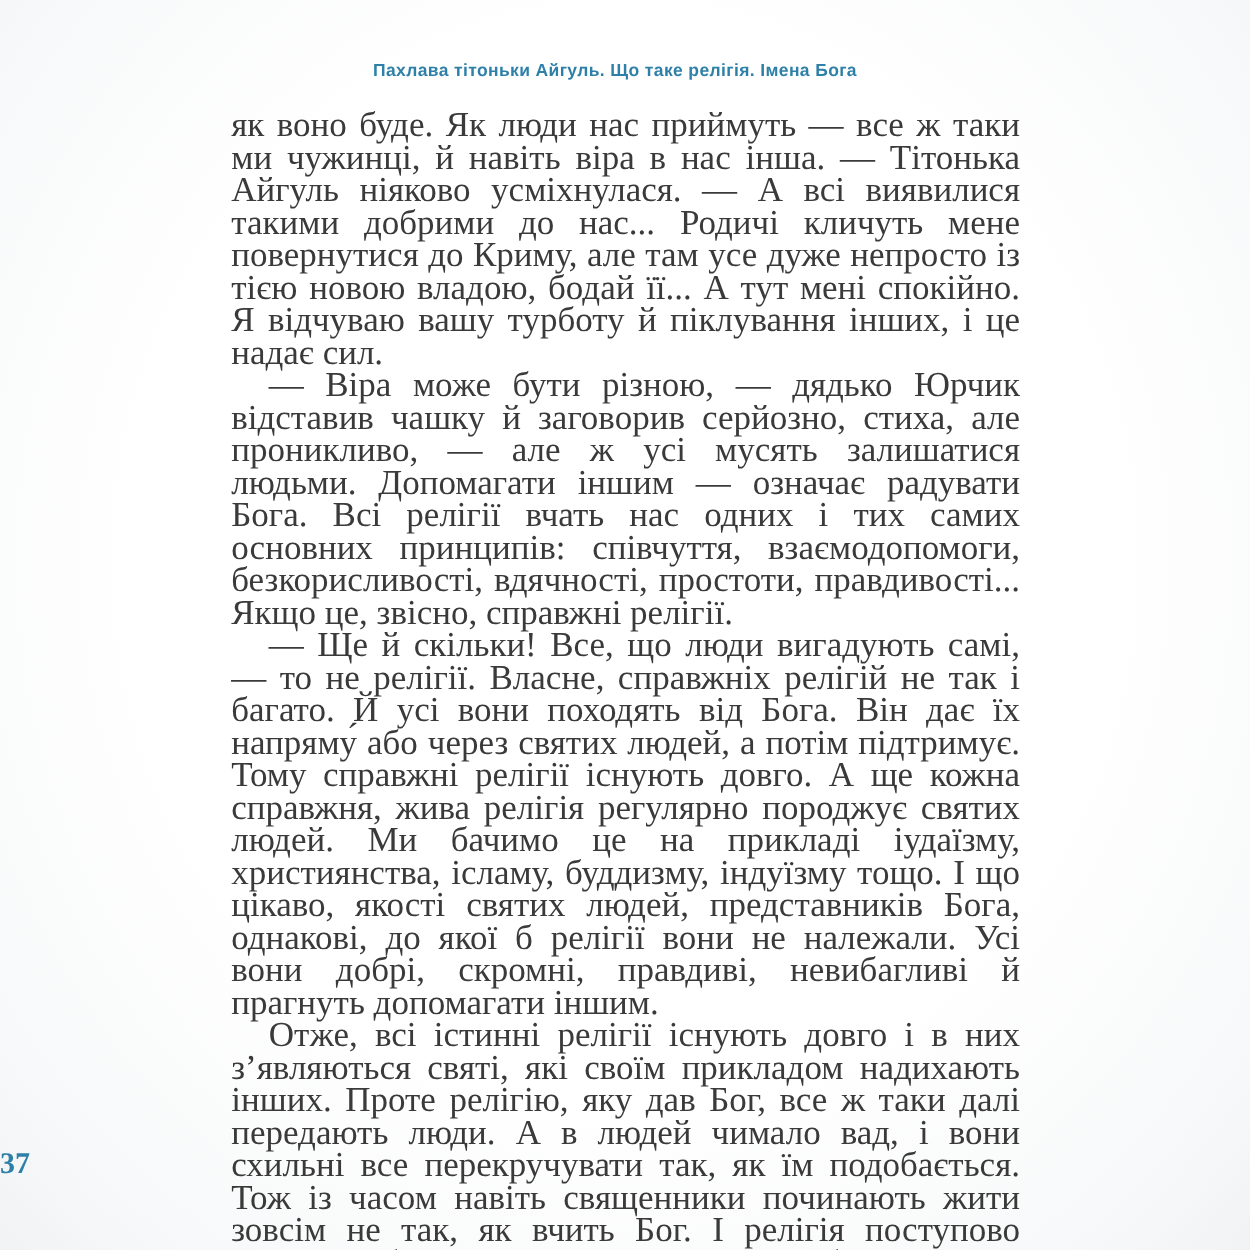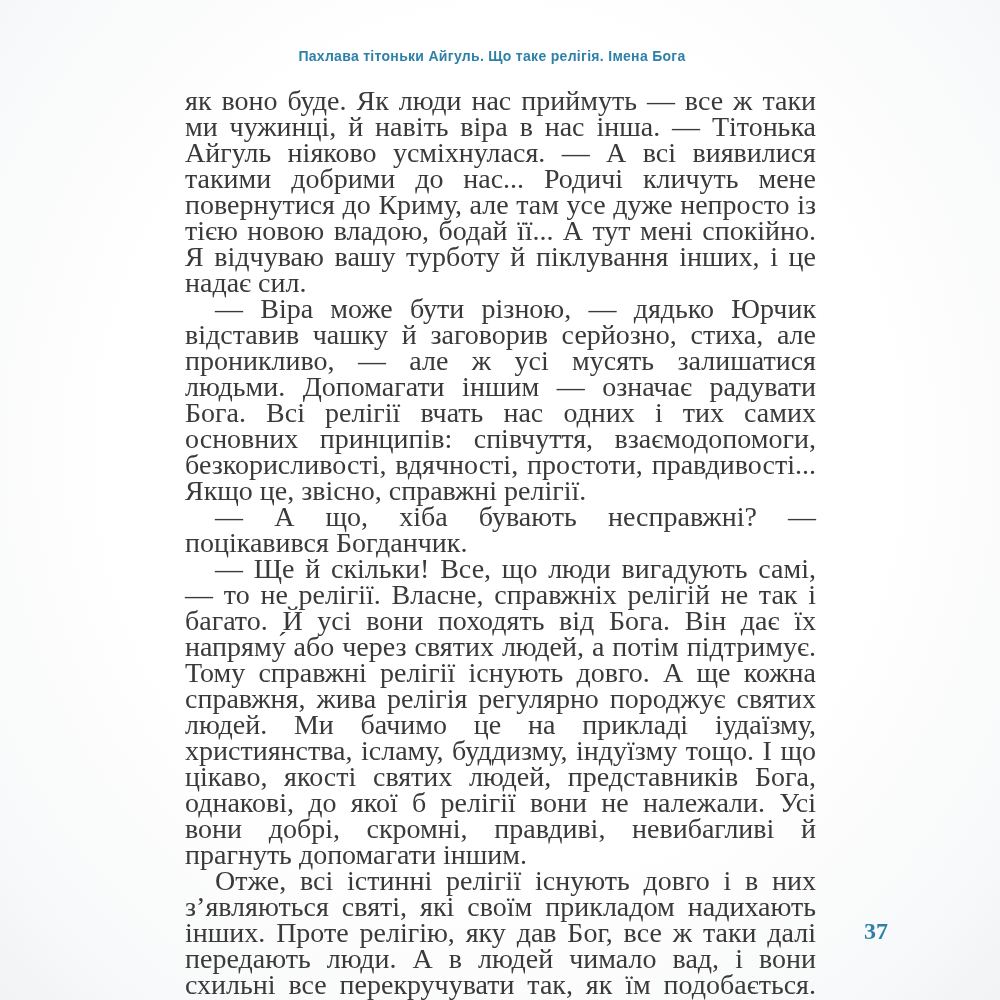--- a/index.html
+++ b/index.html
@@ -45,35 +45,34 @@
     padding: 0;
   }
   .para.indent {
     text-indent: 30px;
   }
   .page-number {
     position: absolute;
     top: 918px;
     left: 0;
     width: 888px;
-    text-align: right;
+    text-align: left;
     font-family: "Liberation Serif", serif;
     font-weight: bold;
     font-size: 24px;
     color: var(--accent, #2e80a8);
   }
 </style>
 </head>
 <body style="--accent: #2e80a8;">
 
 <div class="page">
   <div class="running-header">Пахлава тітоньки Айгуль. Що таке релігія. Імена Бога</div>
 
   <div class="body-text">
       <p class="para">як воно буде. Як люди нас приймуть — все ж таки ми чужинці, й навіть віра в нас інша. — Тітонька Айгуль ніяково усміхнулася. — А всі виявилися такими добрими до нас... Родичі кличуть мене повернутися до Криму, але там усе дуже непросто із тією новою владою, бодай її... А тут мені спокійно. Я відчуваю вашу турботу й піклування інших, і це надає сил.</p>
       <p class="para indent">— Віра може бути різною, — дядько Юрчик відставив чашку й заговорив серйозно, стиха, але проникливо, — але ж усі мусять залишатися людьми. Допомагати іншим — означає радувати Бога. Всі релігії вчать нас одних і тих самих основних принципів: співчуття, взаємодопомоги, безкорисливості, вдячності, простоти, правдивості... Якщо це, звісно, справжні релігії.</p>
-      <p class="para indent">— А що, хіба бувають несправжні? — поцікавився Богданчик.</p>
       <p class="para indent">— Ще й скільки! Все, що люди вигадують самі, — то не релігії. Власне, справжніх релігій не так і багато. Й усі вони походять від Бога. Він дає їх напряму́ або через святих людей, а потім підтримує. Тому справжні релігії існують довго. А ще кожна справжня, жива релігія регулярно породжує святих людей. Ми бачимо це на прикладі іудаїзму, християнства, ісламу, буддизму, індуїзму тощо. І що цікаво, якості святих людей, представників Бога, однакові, до якої б релігії вони не належали. Усі вони добрі, скромні, правдиві, невибагливі й прагнуть допомагати іншим.</p>
       <p class="para indent">Отже, всі істинні релігії існують довго і в них з’являються святі, які своїм прикладом надихають інших. Проте релігію, яку дав Бог, все ж таки далі передають люди. А в людей чимало вад, і вони схильні все перекручувати так, як їм подобається. Тож із часом навіть священники починають жити зовсім не так, як вчить Бог. І релігія поступово вмирає. Обряди залишаються, але вже без суті. Тоді знову приходить Бог або Його представник і дає нову релігію. До речі, чи знаєш ти, Богданку, що означає слово «релігія»?</p>
     </div>
 
   <div class="page-number">37</div>
 </div>
 
 </body></html>

